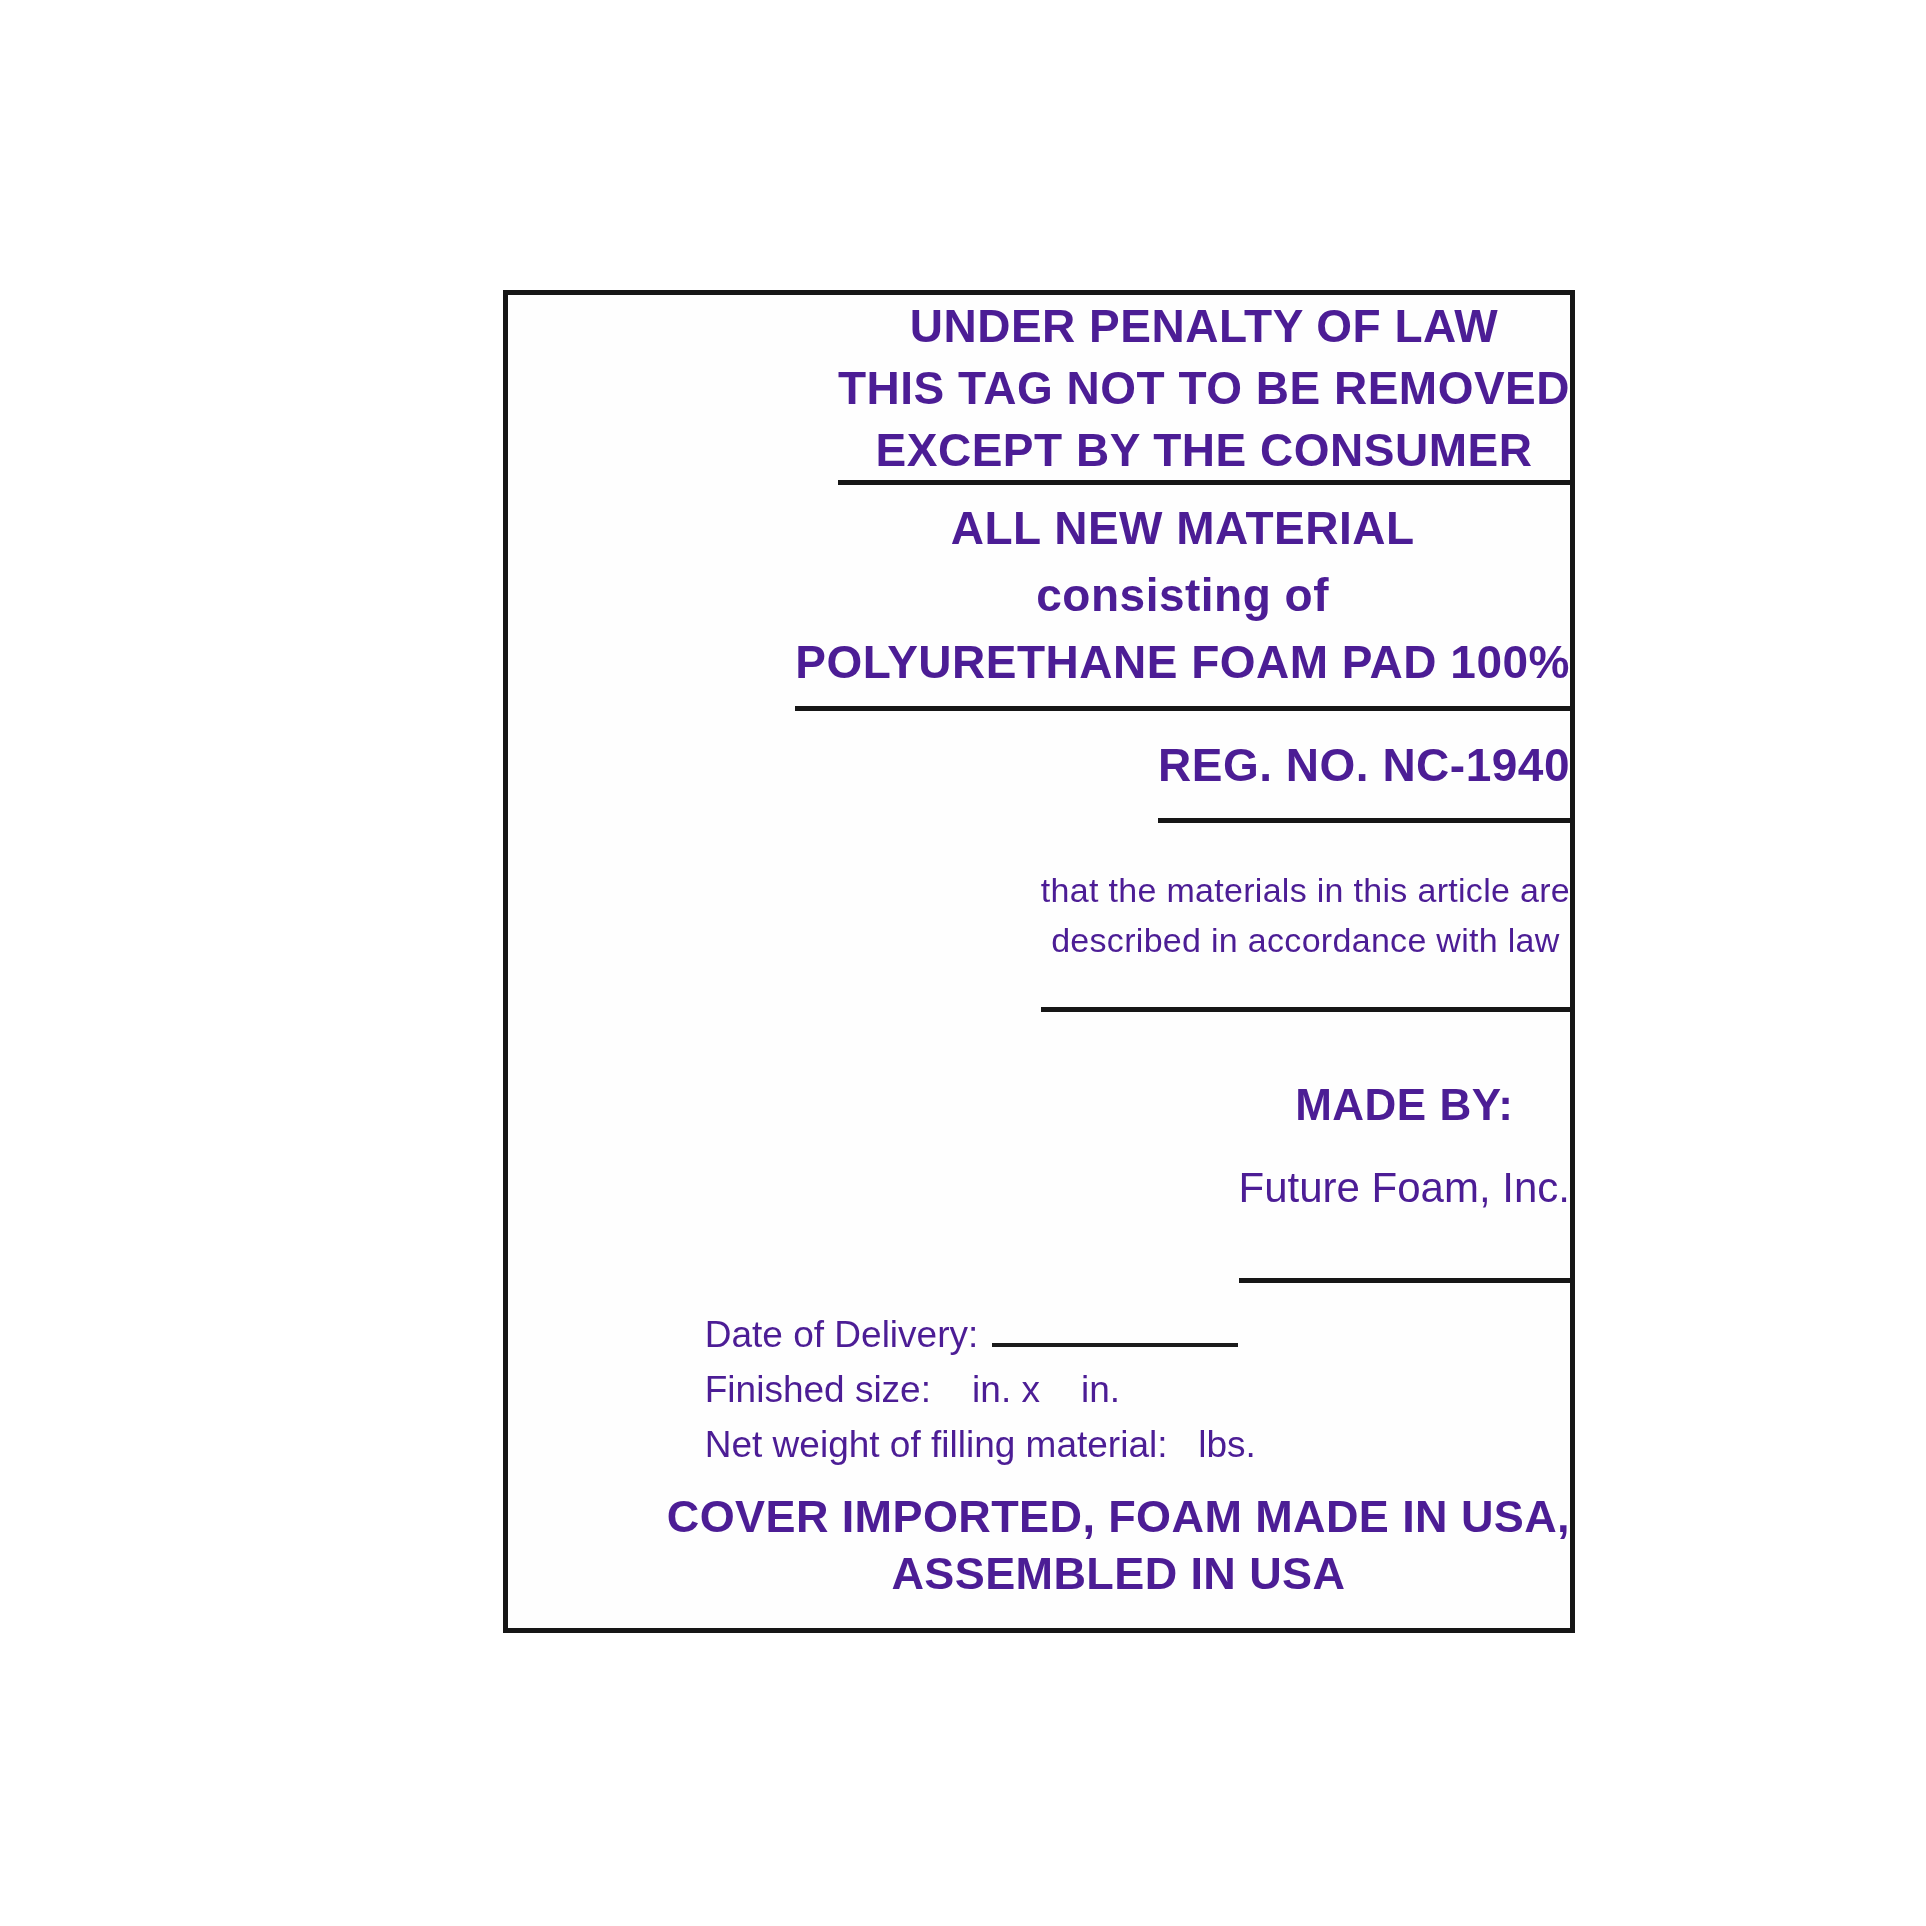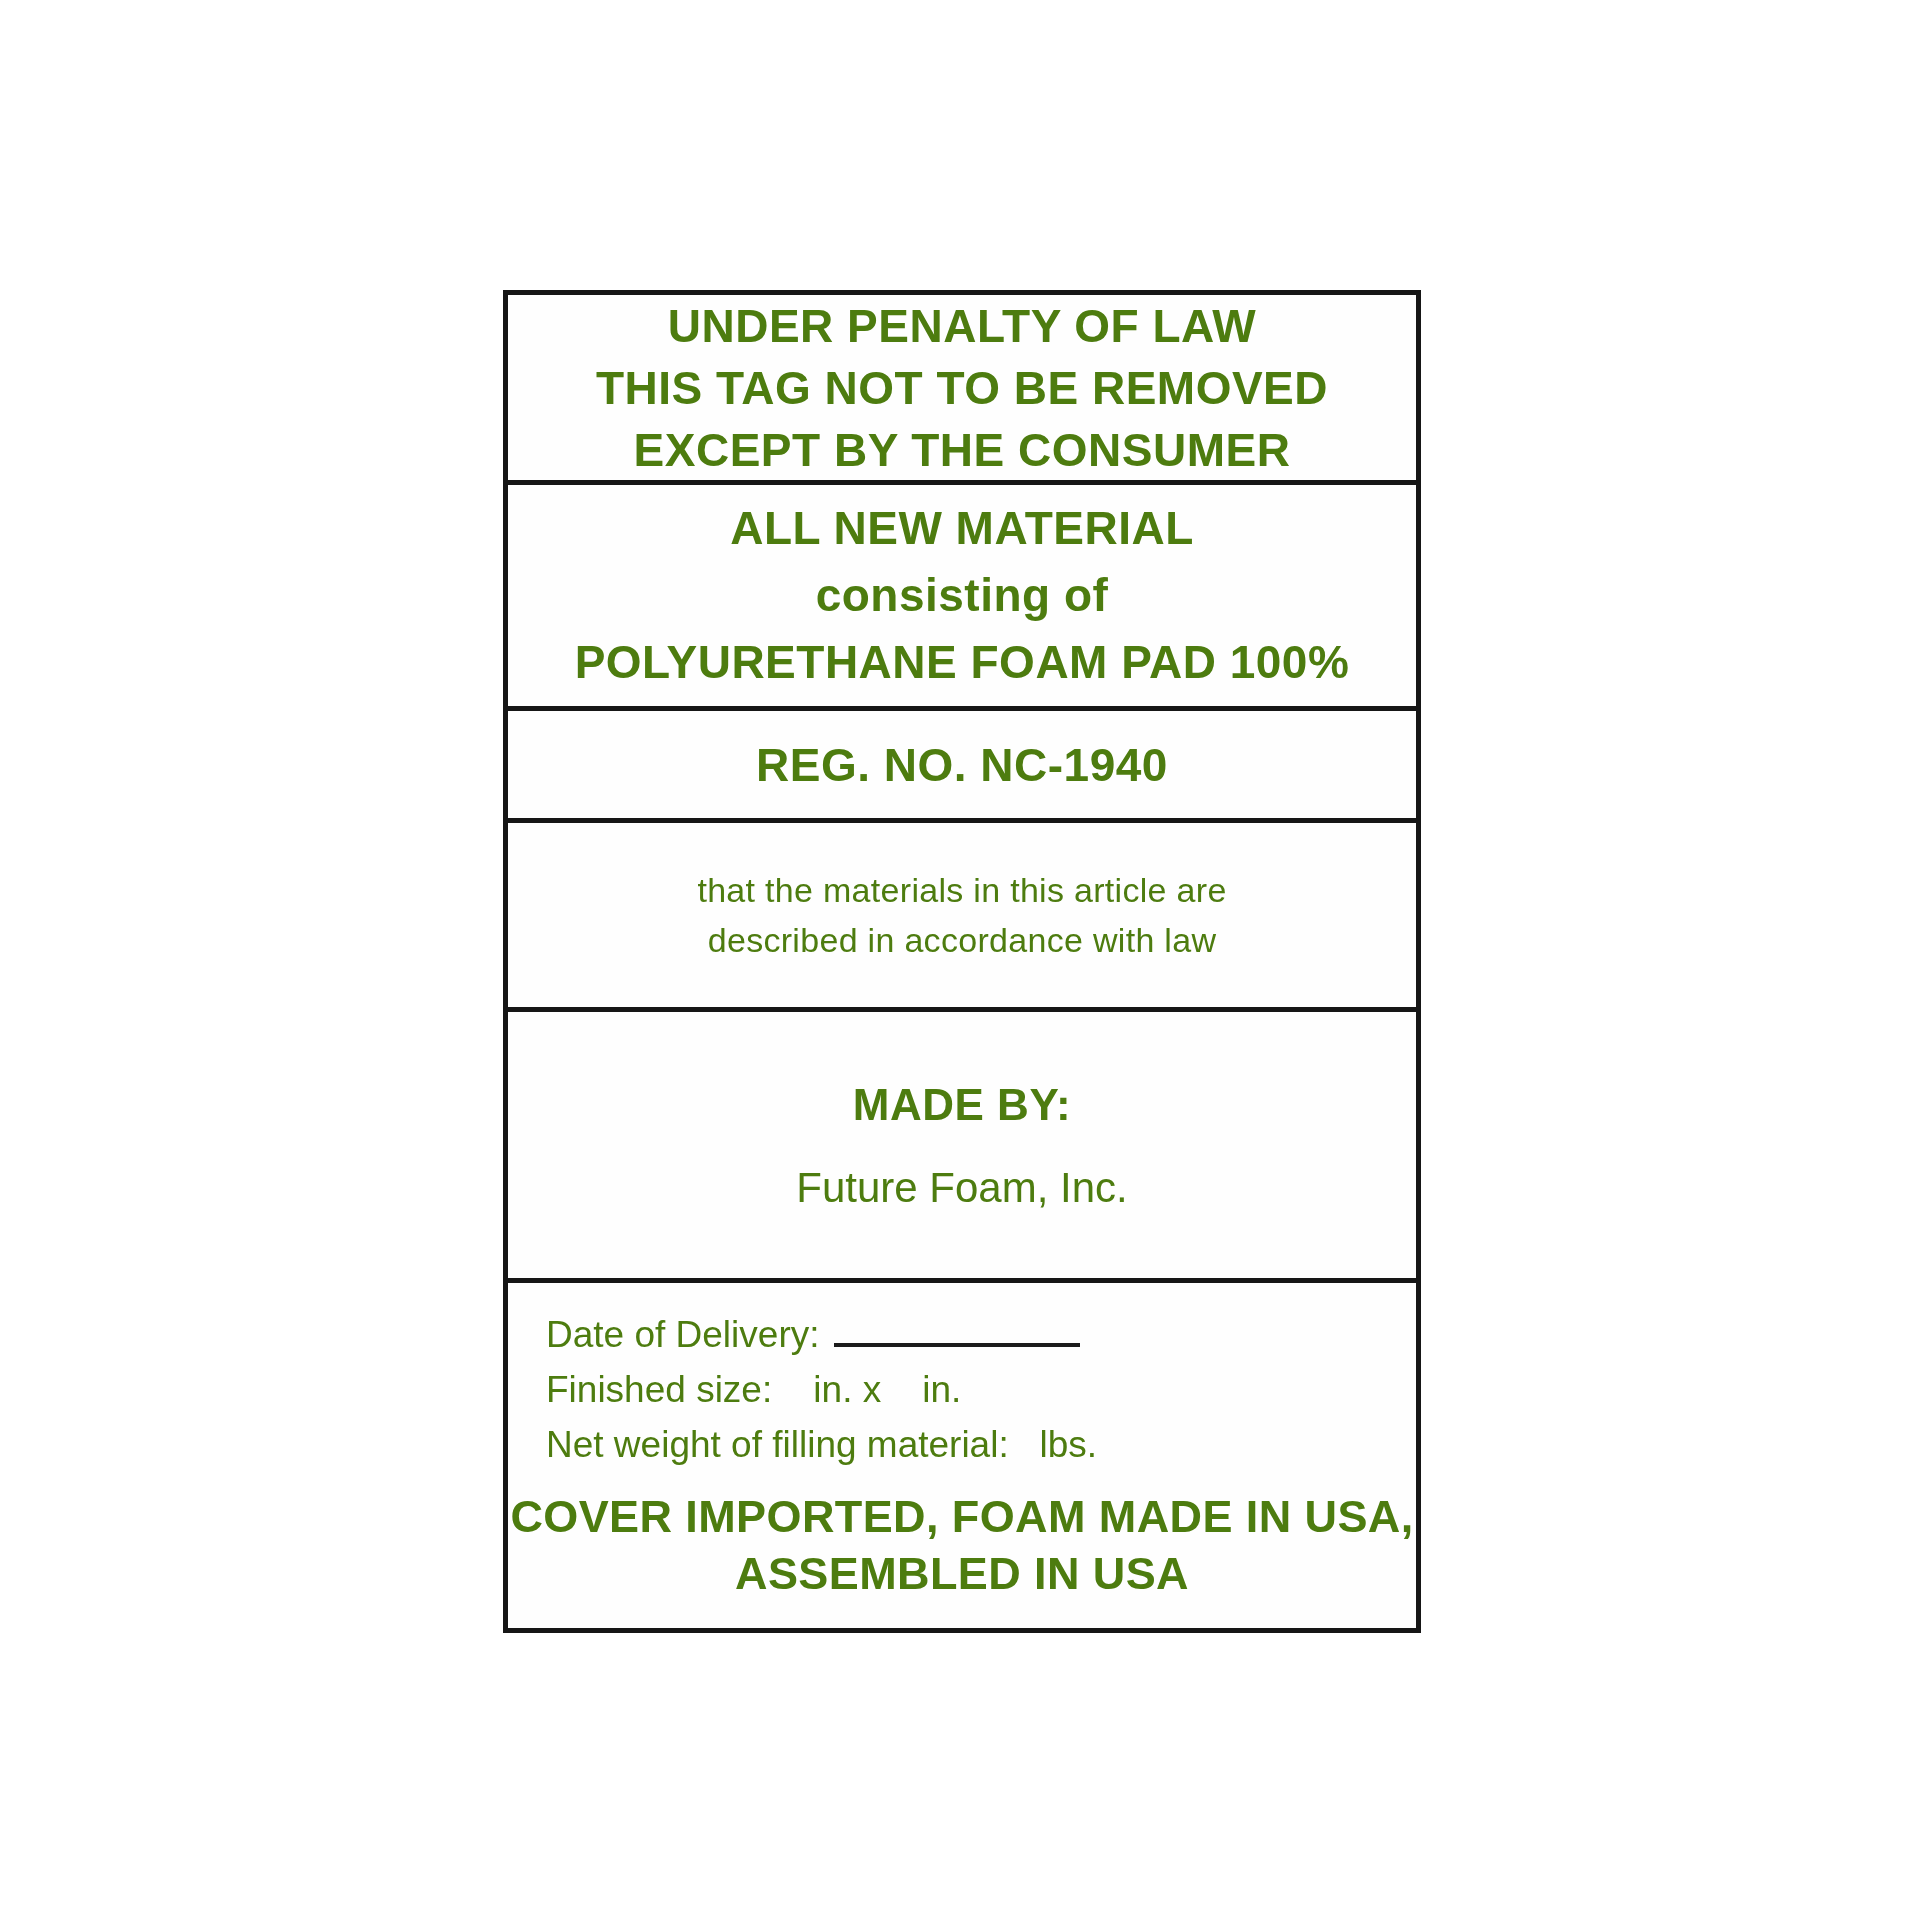--- a/index.html
+++ b/index.html
@@ -15,28 +15,29 @@
     position: relative;
     width: 1927px;
     height: 1927px;
     background: #ffffff;
     overflow: hidden;
   }
   .law-label {
     position: absolute;
     left: 503px;
     top: 290px;
-    width: 918px;
+    width: 1072px;
     height: 1343px;
     box-sizing: border-box;
     border: 5px solid #161616;
     background: #fefefe;
-    color: #4d7c0f;
+    color: #4c1d95;
     display: flex;
     flex-direction: column;
+    align-items: flex-end;
   }
   .section {
     box-sizing: border-box;
     border-bottom: 5px solid #161616;
     display: flex;
     flex-direction: column;
     justify-content: center;
     align-items: center;
     text-align: center;
     overflow: hidden;

